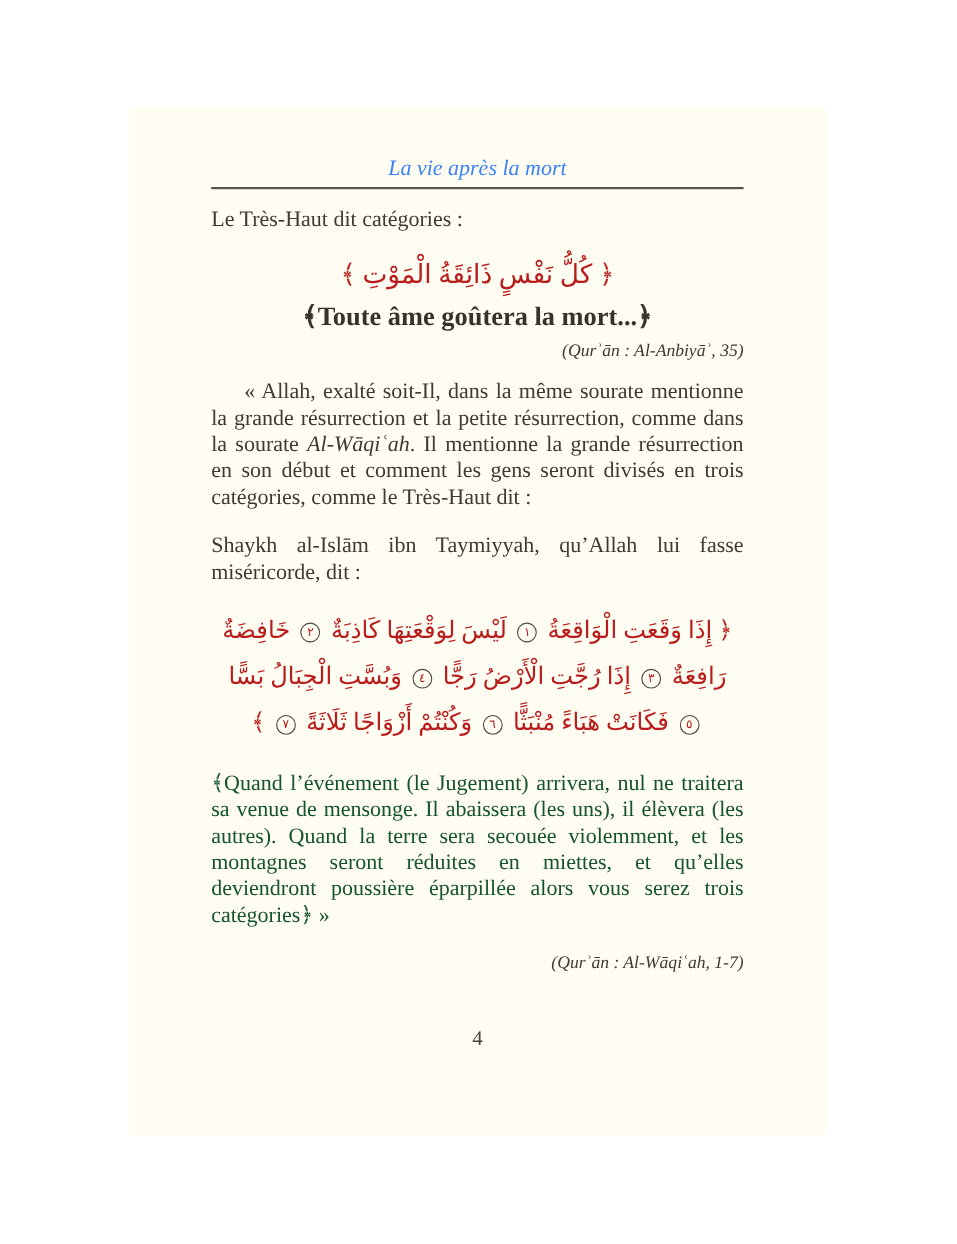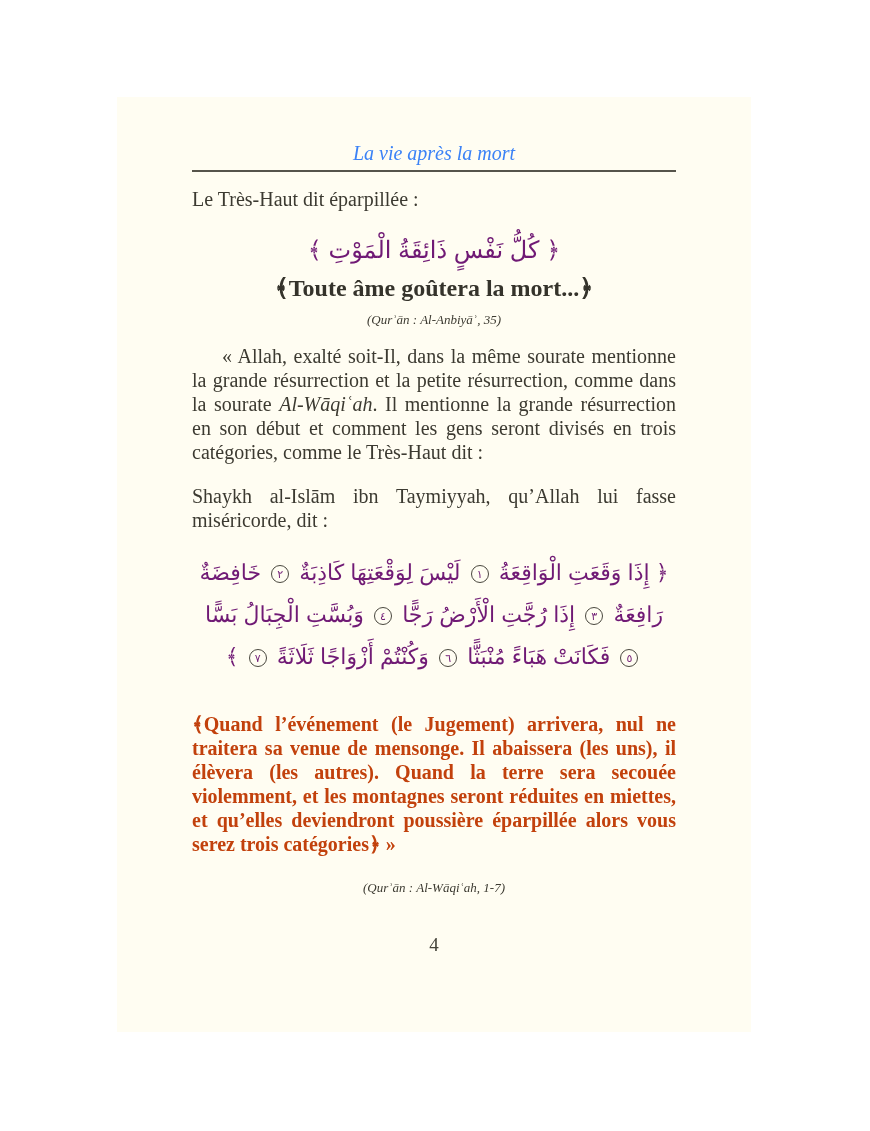--- a/index.html
+++ b/index.html
@@ -41,42 +41,42 @@
     height: 0;
   }
   .intro-line {
     margin-top: 15px;
     font-size: 20px;
     line-height: 24px;
   }
   .arabic {
     direction: rtl;
     unicode-bidi: embed;
-    font-family: Liberation Sans, sans-serif;
-    color: #701a75;
+    font-family: Liberation Serif, serif;
+    color: #b91c1c;
   }
   .arabic-verse-1 {
     margin-top: 6px;
     text-align: center;
     font-size: 24px;
     line-height: 38px;
   }
   .translation-heading {
     margin-top: 7px;
     text-align: center;
     font-weight: bold;
     font-size: 24px;
     line-height: 24px;
     color: #35332b;
   }
   .citation {
     margin-top: 8px;
-    text-align: center;
+    text-align: right;
     font-style: italic;
-    font-size: 13px;
+    font-size: 16px;
     line-height: 24px;
   }
   .para {
     margin-top: 12px;
     font-size: 20px;
     line-height: 24px;
     text-align: justify;
   }
   .quote-para {
     text-indent: 30px;
@@ -93,23 +93,23 @@
     height: 16px;
     line-height: 16px;
     border: 1px solid #4a483f;
     border-radius: 50%;
     font-size: 11px;
     text-align: center;
     vertical-align: 2px;
     margin: 0 4px;
   }
   .translation-block {
-    margin-top: 34px;
-    font-weight: bold;
-    color: #c2410c;
+    margin-top: 22px;
+    font-weight: normal;
+    color: #14532d;
     text-align: justify;
   }
   .citation-2 {
     margin-top: 18px;
   }
   .page-number {
     position: absolute;
     bottom: 76px;
     left: 0;
     width: 100%;
@@ -121,21 +121,21 @@
 </head>
 <body>
 
 <div class="scan-page">
   <div class="page-inner">
 
     <div class="running-header">La vie après la mort</div>
 
     <hr class="header-rule">
 
-    <p class="intro-line">Le Très-Haut dit éparpillée :</p>
+    <p class="intro-line">Le Très-Haut dit catégories :</p>
 
     <div class="arabic arabic-verse-1">﴿ كُلُّ نَفْسٍ ذَائِقَةُ الْمَوْتِ ﴾</div>
 
     <div class="translation-heading">﴾Toute âme goûtera la mort...﴿</div>
 
     <div class="citation">(Qurʾān : Al-Anbiyāʾ, 35)</div>
 
 
     <p class="para quote-para"><span>« Allah, exalté soit-Il, dans la même sourate mentionne la grande résurrection et la petite résurrection, comme dans la sourate </span><span style="font-style: italic;">Al-Wāqiʿah</span><span>. Il mentionne la grande résurrection en son début et comment les gens seront divisés en trois catégories, comme le Très-Haut dit :</span></p>
 

